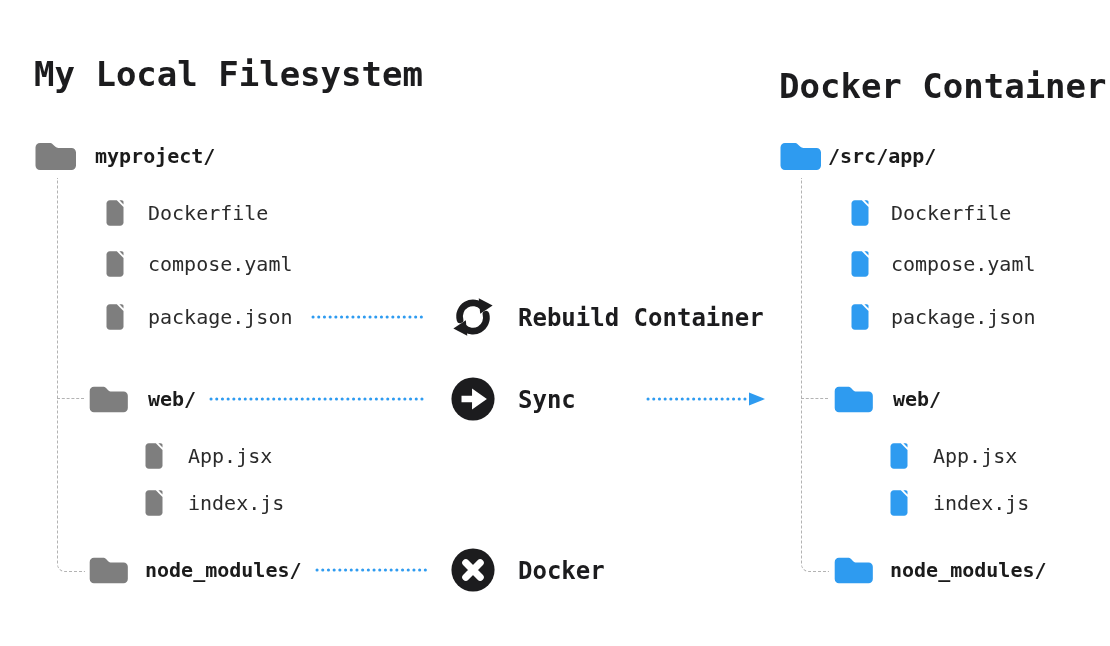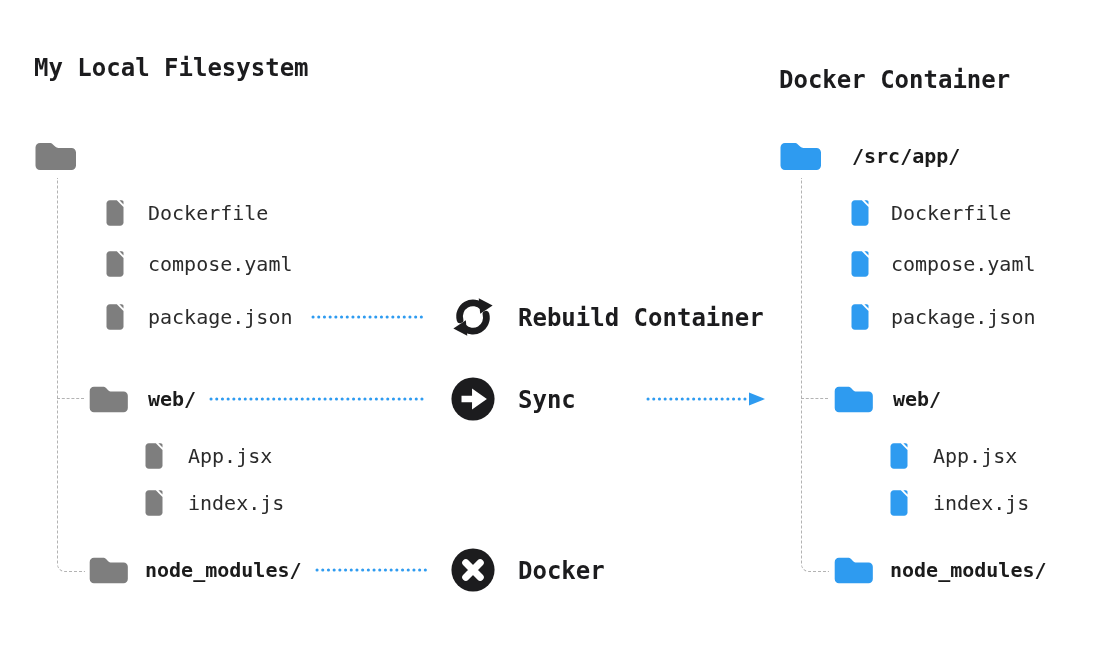--- a/index.html
+++ b/index.html
@@ -10,21 +10,21 @@
     --dotted-blue:#2e9bf0;
     --text:#2a2a2a;
   }
   *{margin:0;padding:0;box-sizing:border-box;}
   html,body{background:#fff;}
   .stage{
     position:relative;width:1110px;height:646px;background:#ffffff;overflow:hidden;
     font-family:"DejaVu Sans Mono","Liberation Mono",monospace;
   }
   .abs{position:absolute;}
-  .title{font-size:24px;font-weight:700;color:var(--ink);letter-spacing:0;white-space:nowrap;text-align:right;}
+  .title{font-size:34px;font-weight:700;color:var(--ink);letter-spacing:0;white-space:nowrap;text-align:right;}
   .tree-row{position:absolute;display:flex;align-items:center;white-space:nowrap;}
   .tree-row .lbl{font-size:20px;color:var(--text);}
   .tree-row .lbl.bold{font-weight:700;color:#1b1b1b;}
   .icn{display:block;flex:0 0 auto;}
   .gray-fill{fill:var(--local-gray);}
   .blue-fill{fill:var(--container-blue);}
   
   .conn-main{
     border-left:1.5px dashed var(--connector-gray);
     border-bottom:1.5px dashed var(--connector-gray);
@@ -47,20 +47,21 @@
   <div class="abs conn-main" style="left:57px;top:178px;width:28px;height:394px;"></div>
   <div class="abs conn-stub" style="left:57px;top:398px;width:27px;"></div>
 
   <div class="abs conn-main" style="left:801px;top:178px;width:28px;height:394px;"></div>
   <div class="abs conn-stub" style="left:801px;top:398px;width:27px;"></div>
 
   <div class="tree-row" style="left:33px;top:139px;">
     <svg class="icn" width="46" height="34" viewBox="0 0 44 34">
         <path class="gray-fill" d="M1.5 8.5 C1.5 6 3.5 4 6 4 H15.5 C16.8 4 18 4.5 18.9 5.4 L21.1 7.6 C22 8.5 23.2 9 24.5 9 H37.5 C40 9 42 11 42 13.5 V26.5 C42 29 40 31 37.5 31 H6 C3.5 31 1.5 29 1.5 26.5 Z"></path>
       </svg>
+    <span class="lbl bold" style="margin-left:16px;">myproject/</span>
   </div>
 
   <div class="tree-row" style="left:104px;top:199px;">
     <svg class="icn" width="22" height="28" viewBox="0 0 22 28">
         <path class="gray-fill" d="M2.5 4.5 C2.5 2.6 4 1.2 5.8 1.2 H12.8 L19.5 8 V23.5 C19.5 25.4 18 26.8 16.2 26.8 H5.8 C4 26.8 2.5 25.4 2.5 23.5 Z"></path>
         <path class="gray-fill" d="M15.4 1.2 L19.5 5.4 V3 C19.5 2 18.7 1.2 17.7 1.2 Z"></path>
       </svg>
     <span class="lbl" style="margin-left:22px;">Dockerfile</span>
   </div>
 
@@ -107,21 +108,21 @@
     <svg class="icn" width="42" height="32" viewBox="0 0 44 34">
         <path class="gray-fill" d="M1.5 8.5 C1.5 6 3.5 4 6 4 H15.5 C16.8 4 18 4.5 18.9 5.4 L21.1 7.6 C22 8.5 23.2 9 24.5 9 H37.5 C40 9 42 11 42 13.5 V26.5 C42 29 40 31 37.5 31 H6 C3.5 31 1.5 29 1.5 26.5 Z"></path>
       </svg>
     <span class="lbl bold" style="margin-left:15px;">node_modules/</span>
   </div>
 
   <div class="tree-row" style="left:778px;top:139px;">
     <svg class="icn" width="46" height="34" viewBox="0 0 44 34">
         <path class="blue-fill" d="M1.5 8.5 C1.5 6 3.5 4 6 4 H15.5 C16.8 4 18 4.5 18.9 5.4 L21.1 7.6 C22 8.5 23.2 9 24.5 9 H37.5 C40 9 42 11 42 13.5 V26.5 C42 29 40 31 37.5 31 H6 C3.5 31 1.5 29 1.5 26.5 Z"></path>
       </svg>
-    <span class="lbl bold" style="margin-left:28px;">/src/app/</span>
+    <span class="lbl bold" style="margin-left:4px;">/src/app/</span>
   </div>
 
   <div class="tree-row" style="left:849px;top:199px;">
     <svg class="icn" width="22" height="28" viewBox="0 0 22 28">
         <path class="blue-fill" d="M2.5 4.5 C2.5 2.6 4 1.2 5.8 1.2 H12.8 L19.5 8 V23.5 C19.5 25.4 18 26.8 16.2 26.8 H5.8 C4 26.8 2.5 25.4 2.5 23.5 Z"></path>
         <path class="blue-fill" d="M15.4 1.2 L19.5 5.4 V3 C19.5 2 18.7 1.2 17.7 1.2 Z"></path>
       </svg>
     <span class="lbl" style="margin-left:20px;">Dockerfile</span>
   </div>
 

